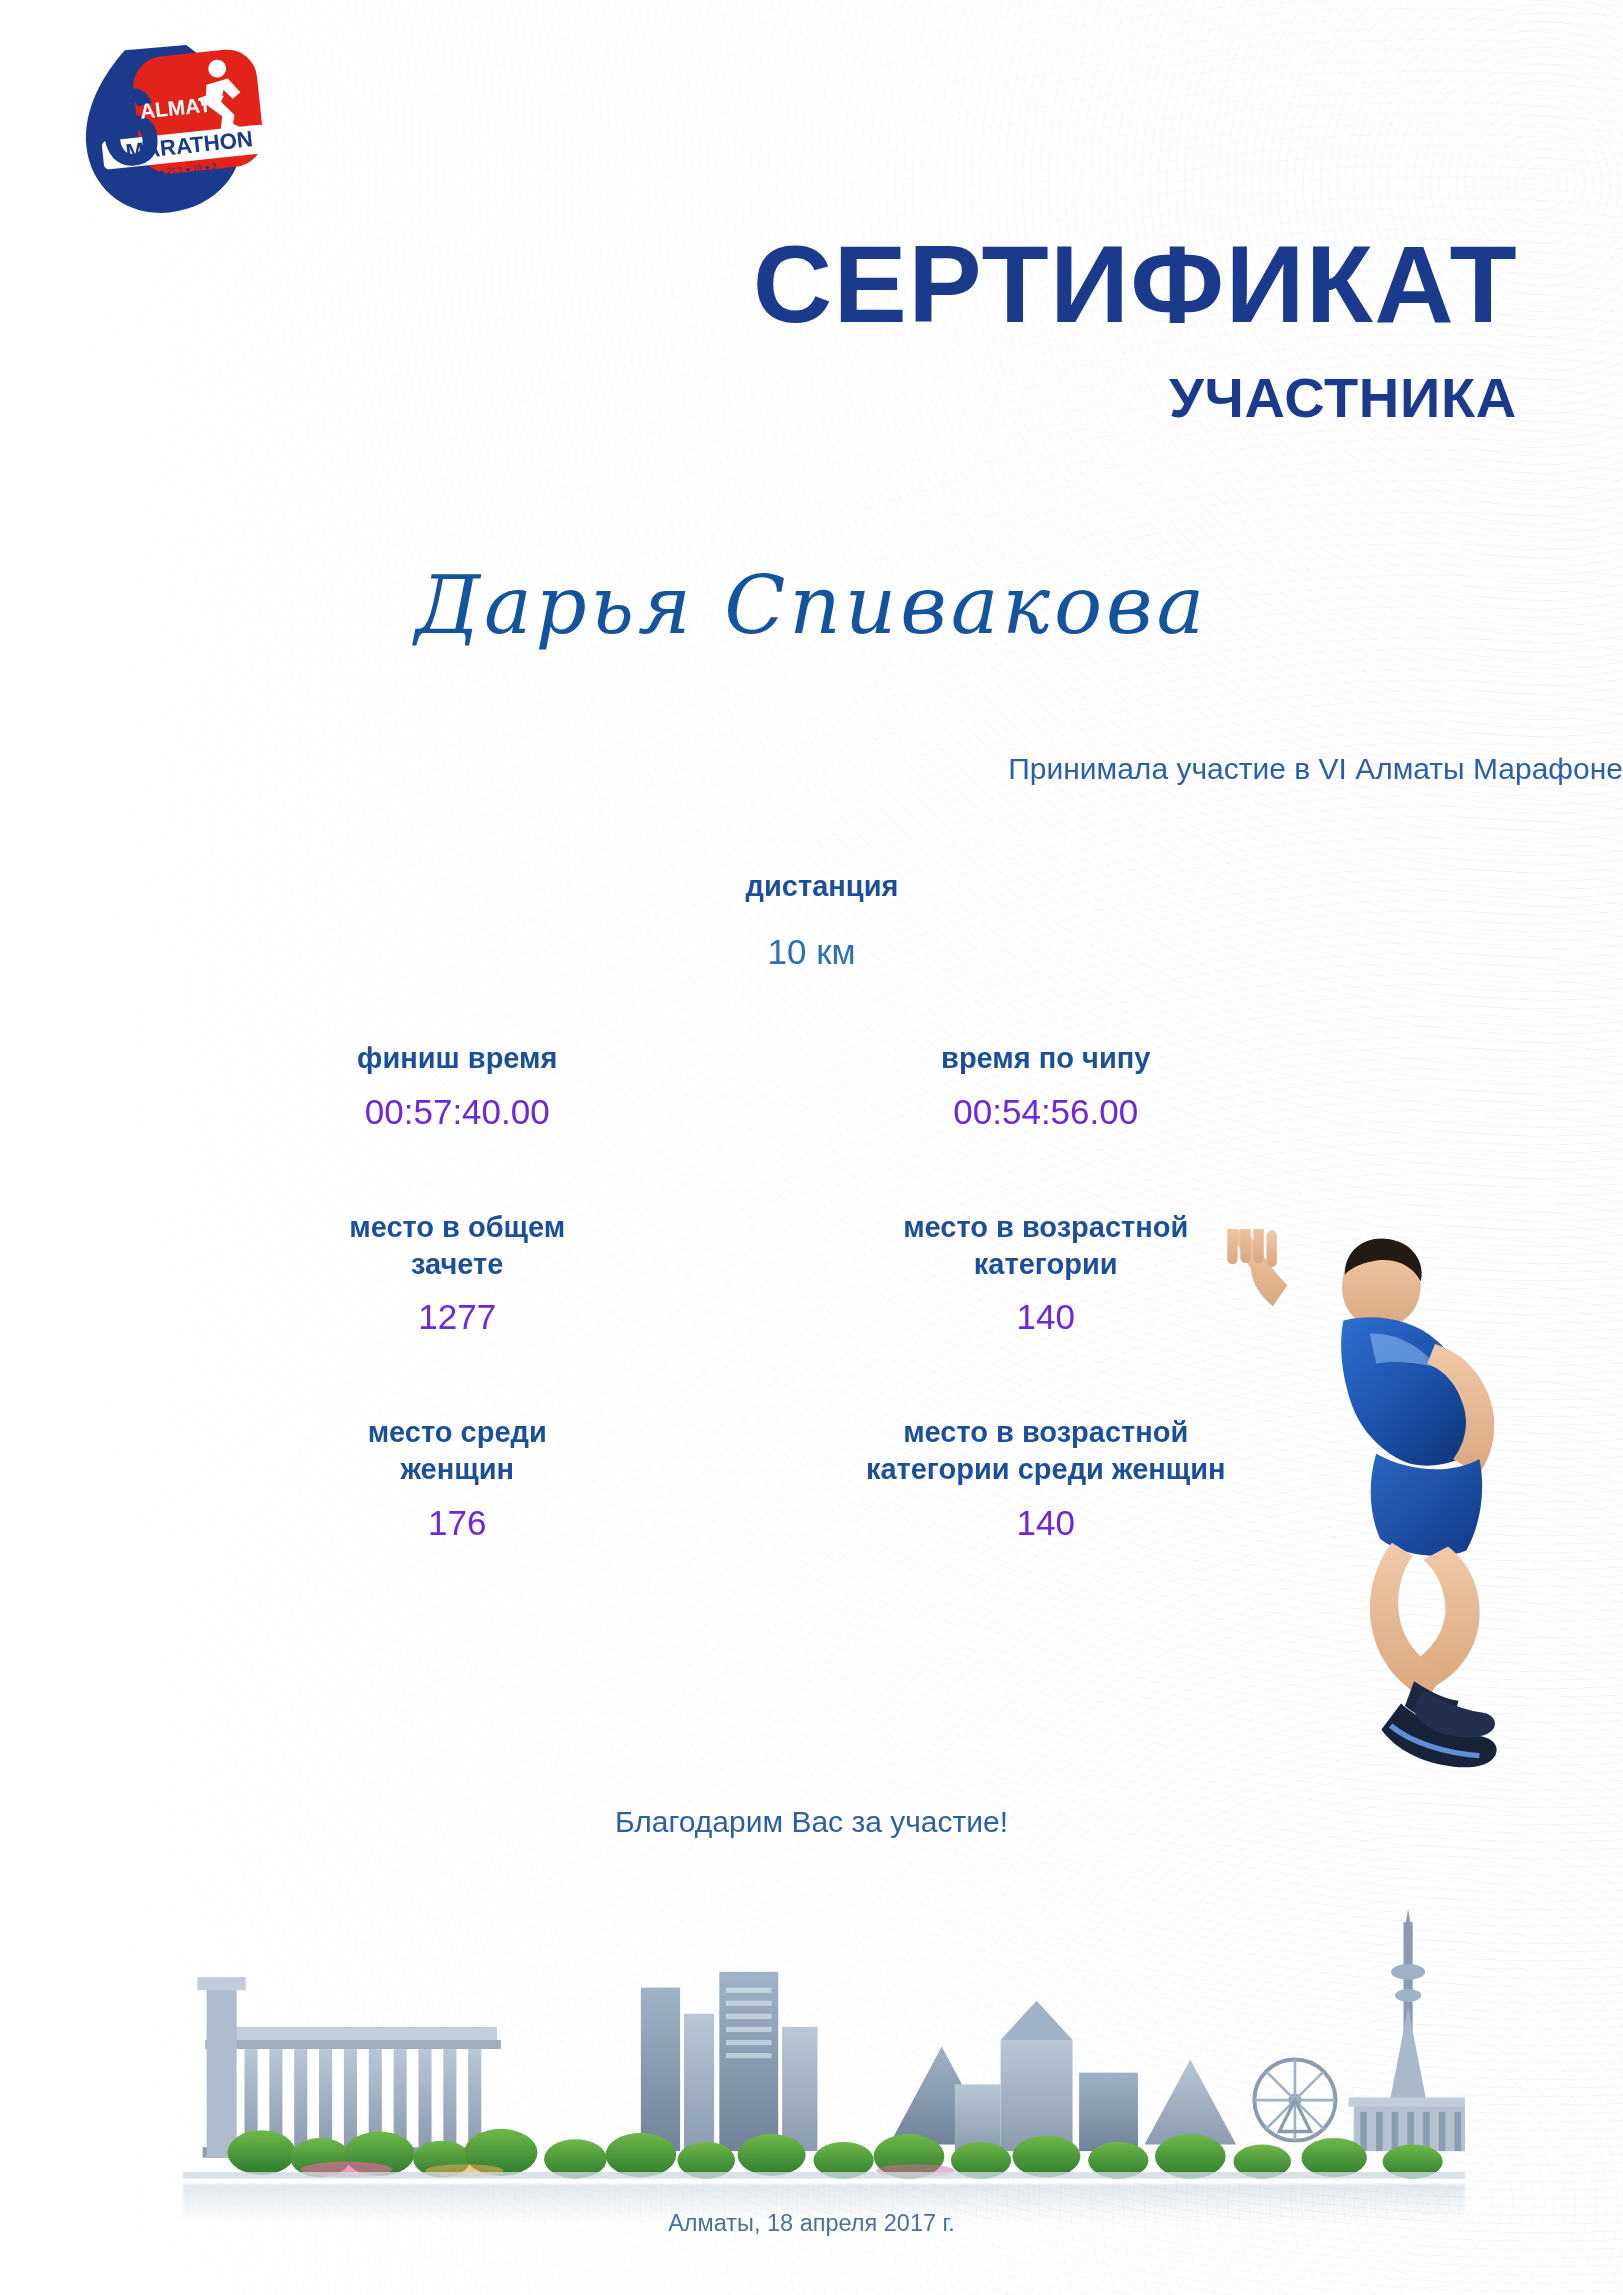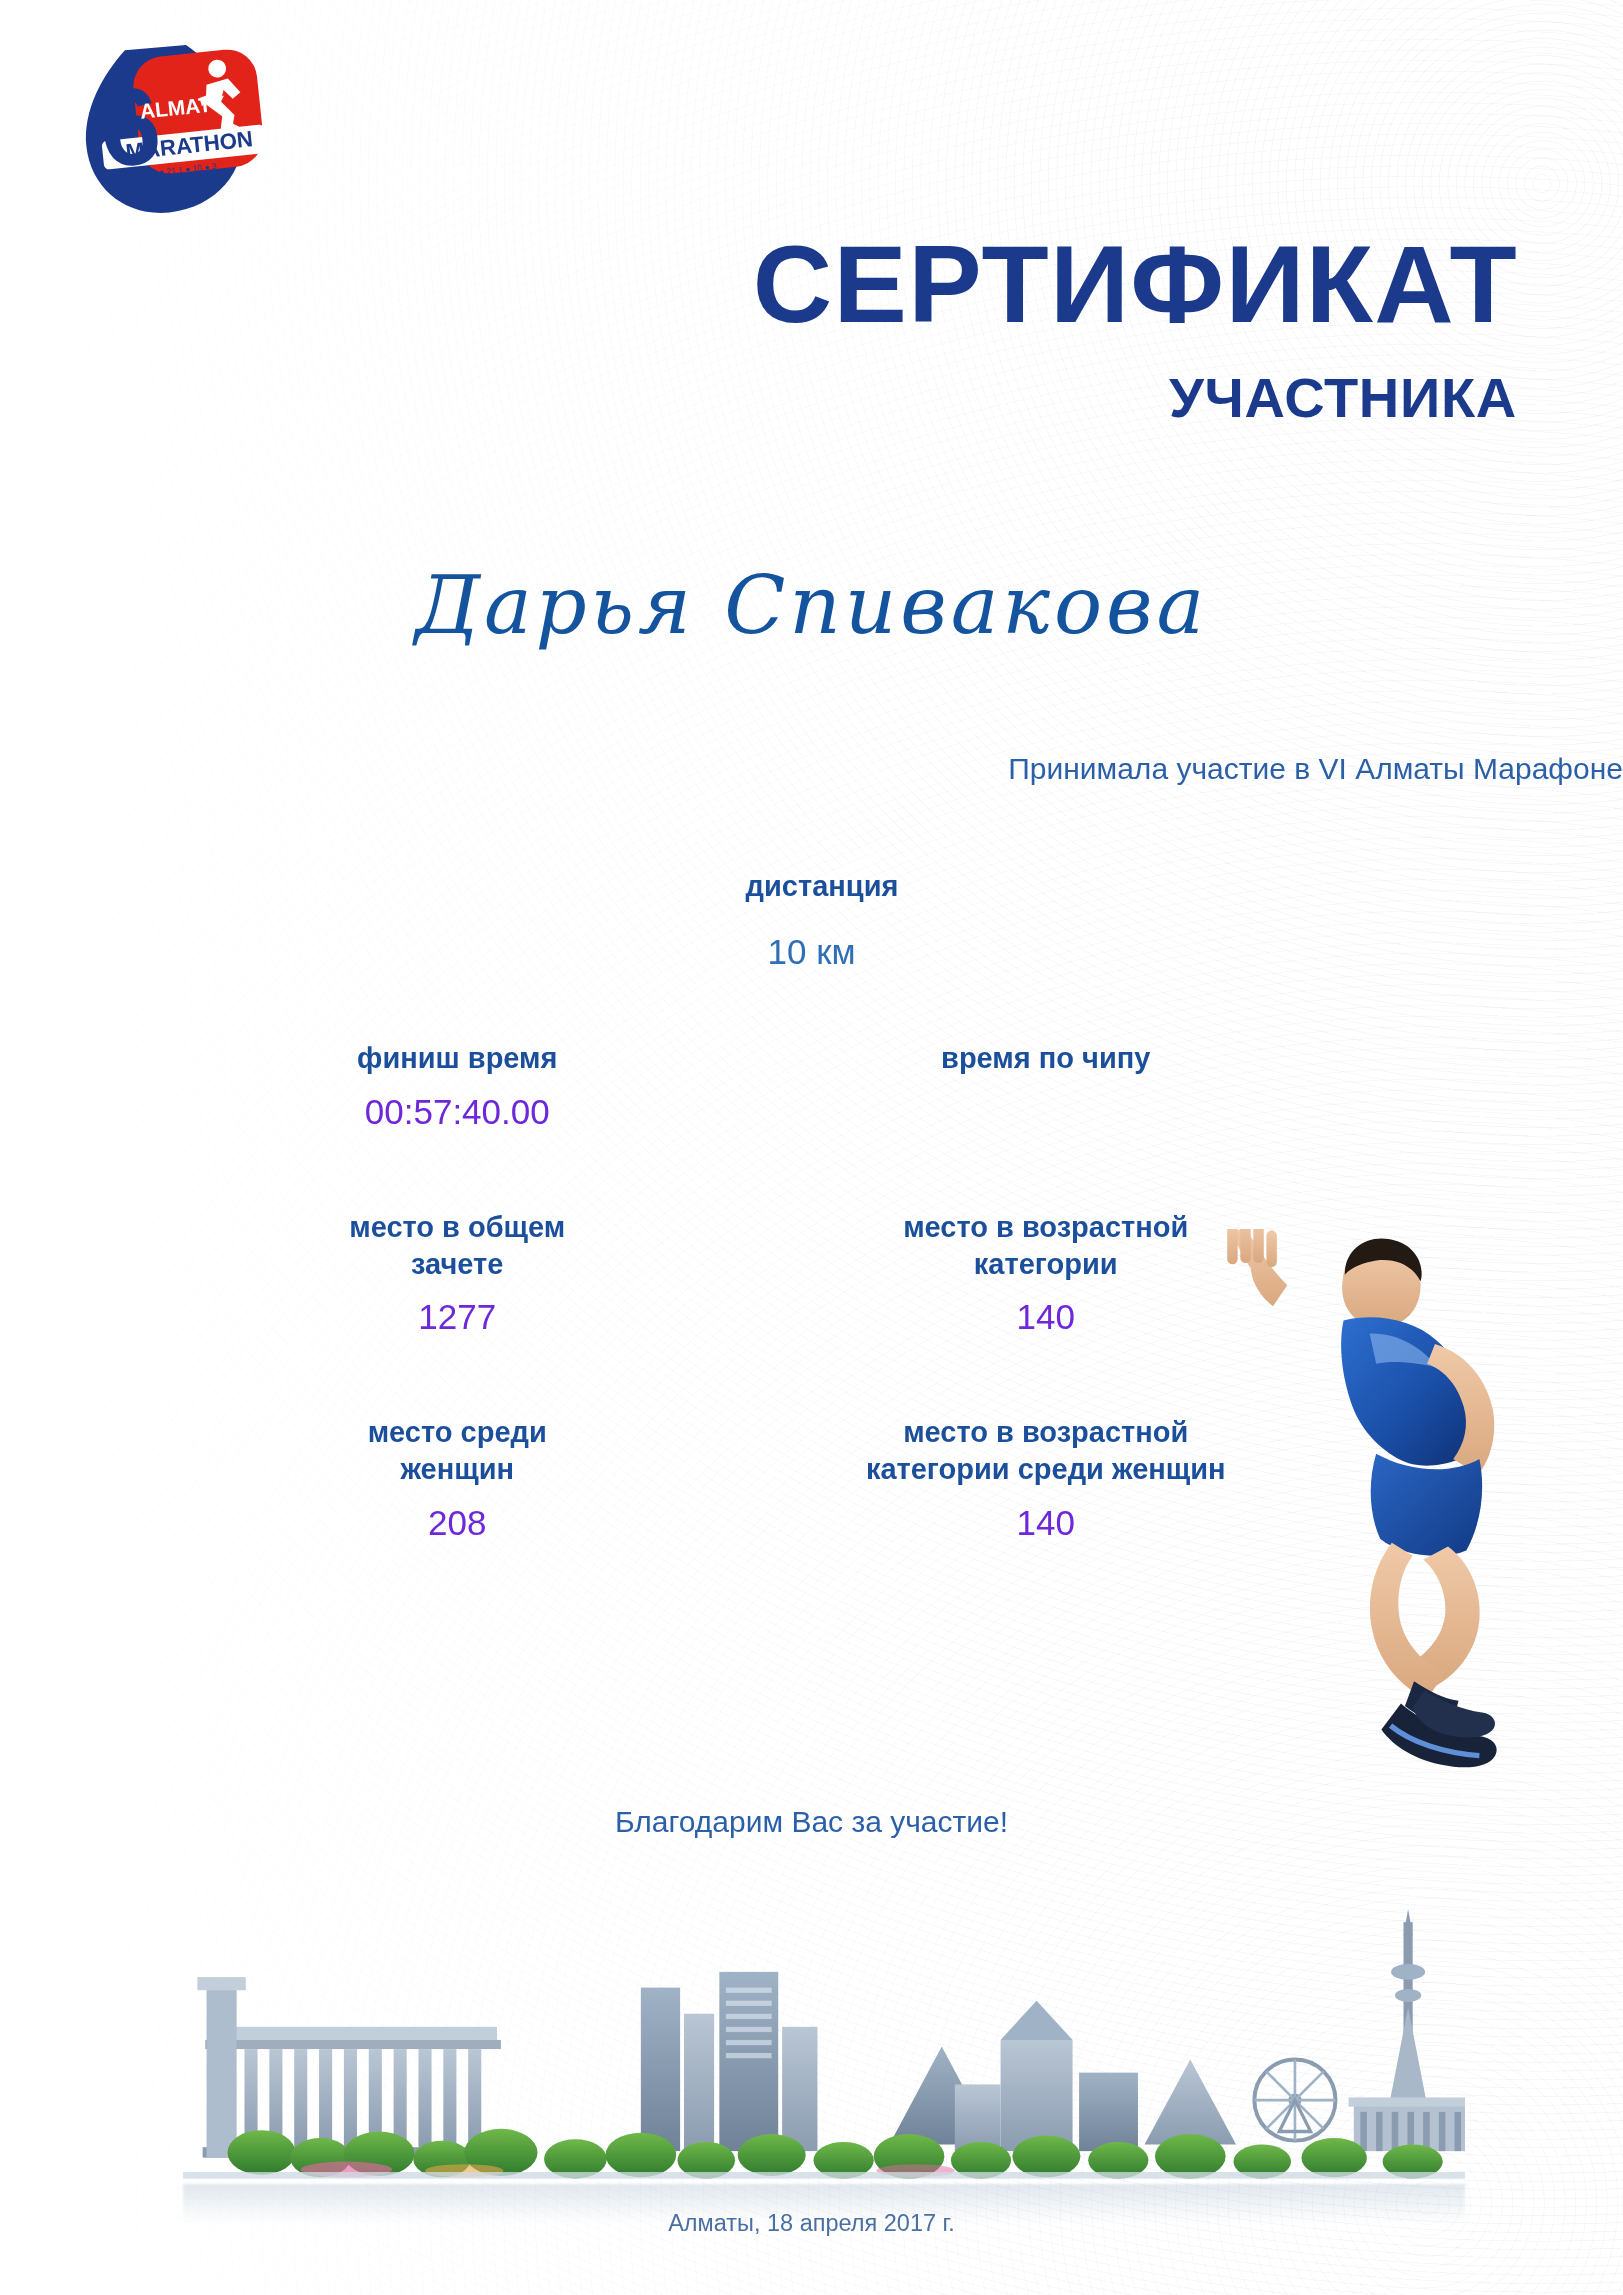--- a/index.html
+++ b/index.html
@@ -258,41 +258,42 @@
 
   <div class="stats">
 
     <div class="stat-row">
       <div class="stat-cell">
         <div class="stat-label">финиш время</div>
         <div class="stat-value">00:57:40.00</div>
       </div>
       <div class="stat-cell">
         <div class="stat-label">время по чипу</div>
+        <div class="stat-value">00:54:56.00</div>
       </div>
     </div>
 
     <div class="stat-row">
       <div class="stat-cell">
         <div class="stat-label">место в общем
 зачете</div>
         <div class="stat-value">1277</div>
       </div>
       <div class="stat-cell">
         <div class="stat-label">место в возрастной
 категории</div>
         <div class="stat-value">140</div>
       </div>
     </div>
 
     <div class="stat-row">
       <div class="stat-cell">
         <div class="stat-label">место среди
 женщин</div>
-        <div class="stat-value">208</div>
+        <div class="stat-value">176</div>
       </div>
       <div class="stat-cell">
         <div class="stat-label">место в возрастной
 категории среди женщин</div>
         <div class="stat-value">140</div>
       </div>
     </div>
 
   </div>
 

